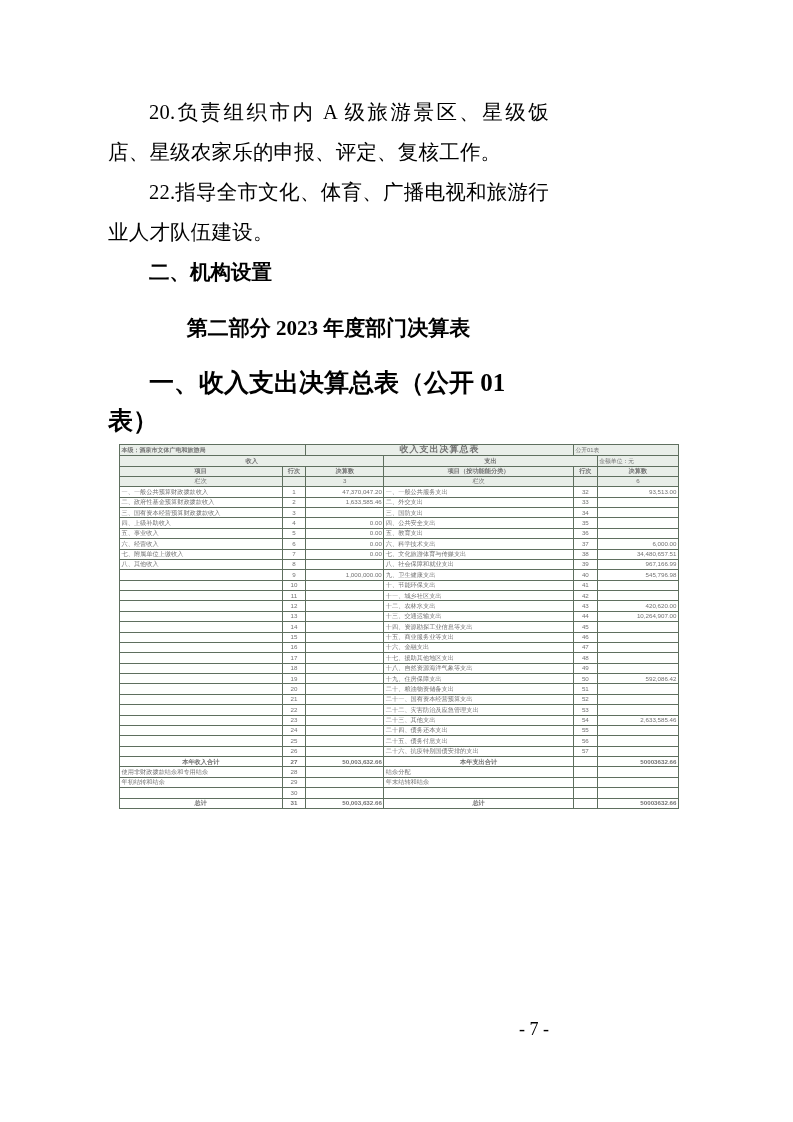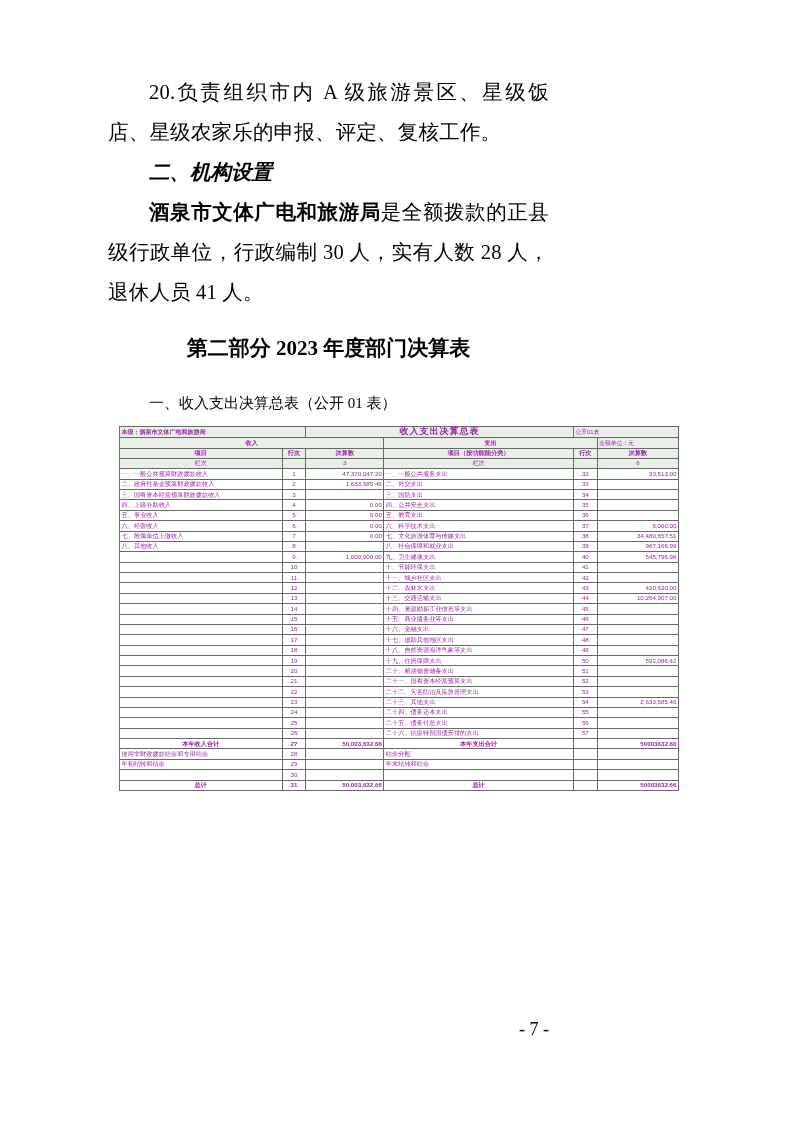--- a/index.html
+++ b/index.html
@@ -13,62 +13,62 @@
     font-family: "Liberation Serif", "DejaVu Serif", serif;
     color: #000000;
     position: relative;
     overflow: hidden;
   }
   .page {
     position: relative;
     width: 657px;
     height: 1122px;
     box-sizing: border-box;
-    padding: 72px 108px 0 108px;
+    padding: 92px 108px 0 108px;
   }
   .para {
     font-size: 20.5px;
     line-height: 40px;
     text-align: justify;
     text-justify: inter-ideograph;
     text-indent: 41px;
     margin: 0;
     letter-spacing: 0.2px;
   }
   .heading-2 {
     font-size: 20.5px;
     line-height: 40px;
     font-weight: bold;
     text-indent: 41px;
     margin: 0;
-    font-style: italic;
   }
   .para .bold {
     font-weight: bold;
   }
   .part-title {
     font-size: 21px;
     line-height: 40px;
     font-weight: bold;
     text-align: center;
     margin: 16px;
   }
   .sub-title {
-    font-size: 15px;
+    font-size: 25px;
     line-height: 38px;
     text-indent: 41px;
     margin: 0;
+    font-weight: bold;
   }
   
   .table-wrap {
     margin-top: 4px;
     margin-left: 11px;
     width: 560px;
     font-family: "Liberation Sans", "DejaVu Sans", sans-serif;
-    color: #a21caf;
+    color: #737373;
     border-radius: 7px;
   }
   table.decl {
     border-collapse: collapse;
     width: 100%;
     table-layout: fixed;
     font-size: 6.2px;
     line-height: 1.05;
   }
   table.decl td {
@@ -123,24 +123,24 @@
     font-size: 18px;
     font-family: "Liberation Serif", "DejaVu Serif", serif;
   }
 </style>
 </head>
 <body>
 
 <div class="page">
 
   <p class="para">20.负责组织市内 A 级旅游景区、星级饭店、星级农家乐的申报、评定、复核工作。</p>
+  <p class="para">22.指导全市文化、体育、广播电视和旅游行业人才队伍建设。</p>
 
   <p class="heading-2">二、机构设置</p>
 
-  <p class="para"><span class="bold">酒泉市文体广电和旅游局</span><span>是全额拨款的正县级行政单位，行政编制 30 人，实有人数 28 人，退休人员 41 人。</span></p>
 
   <p class="part-title">第二部分 2023 年度部门决算表</p>
   <p class="sub-title">一、收入支出决算总表（公开 01 表）</p>
 
   <div class="table-wrap">
     <table class="decl">
       <colgroup>
         <col style="width:150px">
         <col style="width:22px">
         <col style="width:72px">

